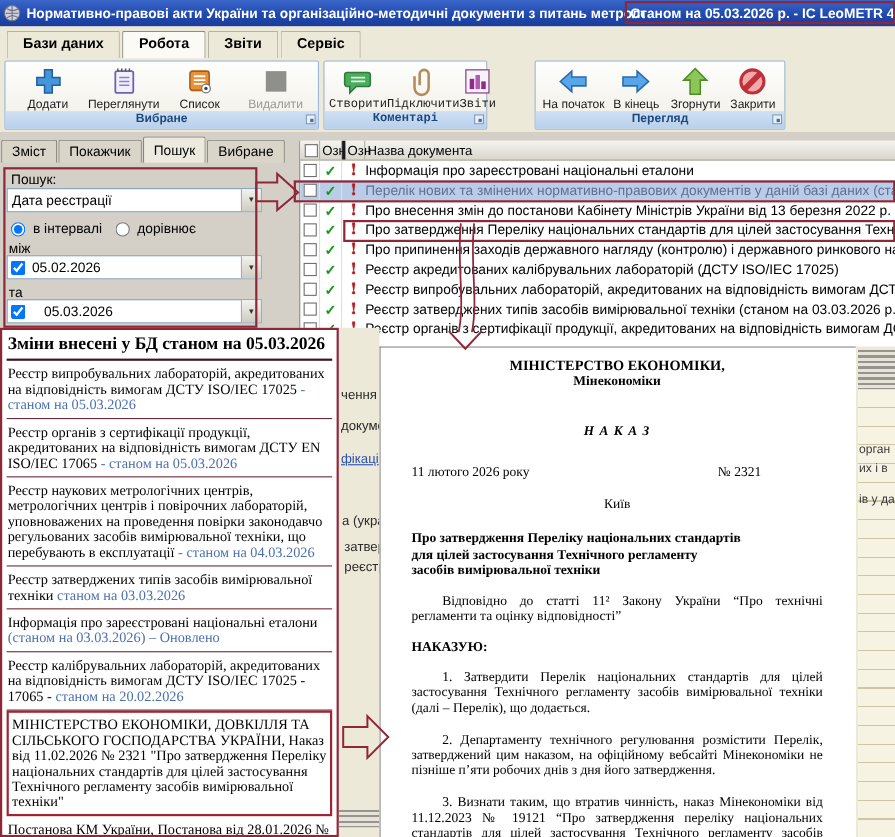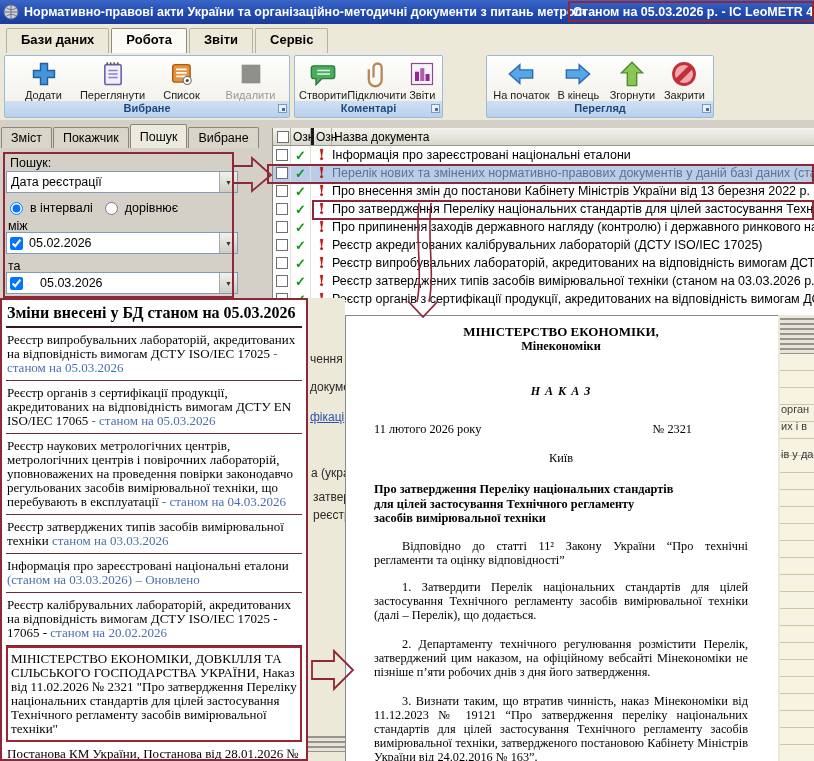--- a/index.html
+++ b/index.html
@@ -192,21 +192,21 @@
               <rect x="4" y="4" width="16" height="16" fill="#8f8f8c"></rect>
             </svg>
           <span class="blab">Видалити</span>
         </div>
       </div>
       <div class="glabel"><span>Вибране</span><span class="gexp">
             <span class="gexp-in"></span>
           </span></div>
     </div>
 
-    <div class="rgroup" style="left:294px; width:149px;">
+    <div class="rgroup" style="left:294px; width:149px;font-family:Liberation Mono, monospace;">
       <div class="rbtns">
         <div class="rbtn" style="width:62px">
           <svg viewBox="0 0 24 24">
             <path d="M4 5 h16 a2 2 0 0 1 2 2 v7 a2 2 0 0 1 -2 2 h-9 l-5 5 v-5 h-2 a2 2 0 0 1 -2 -2 v-7 a2 2 0 0 1 2 -2z" fill="#49ad5c" stroke="#2d7a3c" stroke-width="1.2"></path>
             <path d="M7 9h11 M7 12h11" stroke="#dff5e2" stroke-width="1.3"></path>
           </svg>
           <span class="blab">Створити</span>
         </div>
         <div class="rbtn" style="width:70px">
           <svg viewBox="0 0 24 24">
@@ -445,20 +445,21 @@
       <span>11 лютого 2026 року</span>
       <span>№ 2321</span>
     </div>
     <div class="dc doc-city">Київ</div>
     <div class="db doc-subject">
       <div>Про затвердження Переліку національних стандартів</div>
       <div>для цілей застосування Технічного регламенту</div>
       <div>засобів вимірювальної техніки</div>
     </div>
     <div class="para">Відповідно до статті 11² Закону України “Про технічні регламенти та оцінку відповідності”</div>
+    <div class="doc-order">НАКАЗУЮ:</div>
     <div class="para">1. Затвердити Перелік національних стандартів для цілей застосування Технічного регламенту засобів вимірювальної техніки (далі – Перелік), що додається.</div>
     <div class="para" style="margin-top:15px">2. Департаменту технічного регулювання розмістити Перелік, затверджений цим наказом, на офіційному вебсайті Мінекономіки не пізніше п’яти робочих днів з дня його затвердження.</div>
     <div class="para" style="margin-top:15px">3. Визнати таким, що втратив чинність, наказ Мінекономіки від 11.12.2023 № 19121 “Про затвердження переліку національних стандартів для цілей застосування Технічного регламенту засобів вимірювальної техніки, затвердженого постановою Кабінету Міністрів України від 24.02.2016 № 163”.</div>
   </div>
 
   <div class="rightcol">
     <div class="rc-stripes"></div>
     <div class="rc-rows"></div>
     <span class="rc-frag" style="top:88px;">орган</span>
     <span class="rc-frag" style="top:105px;">их і в</span>

